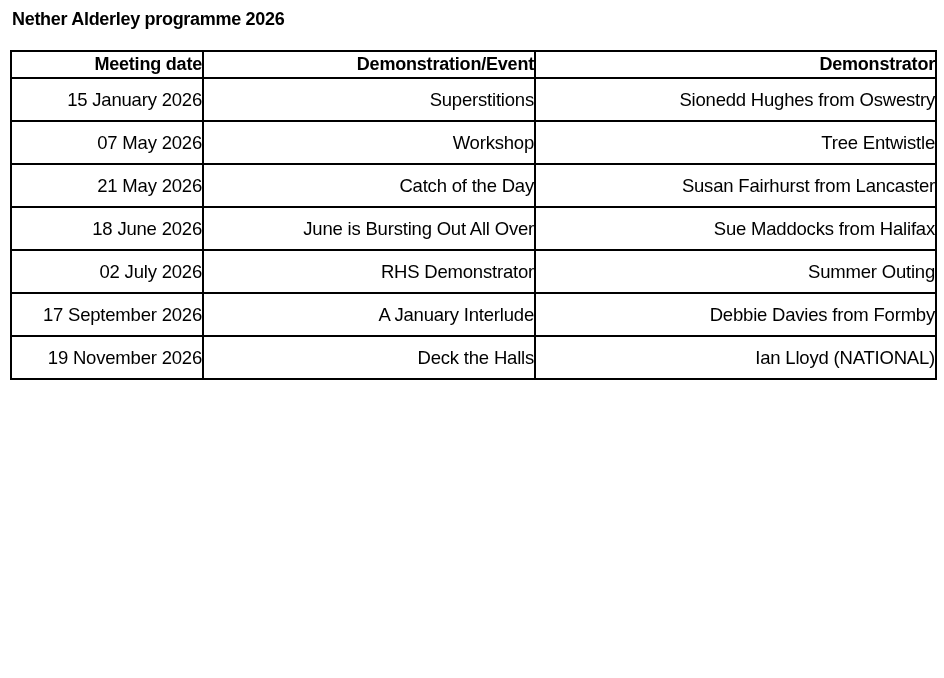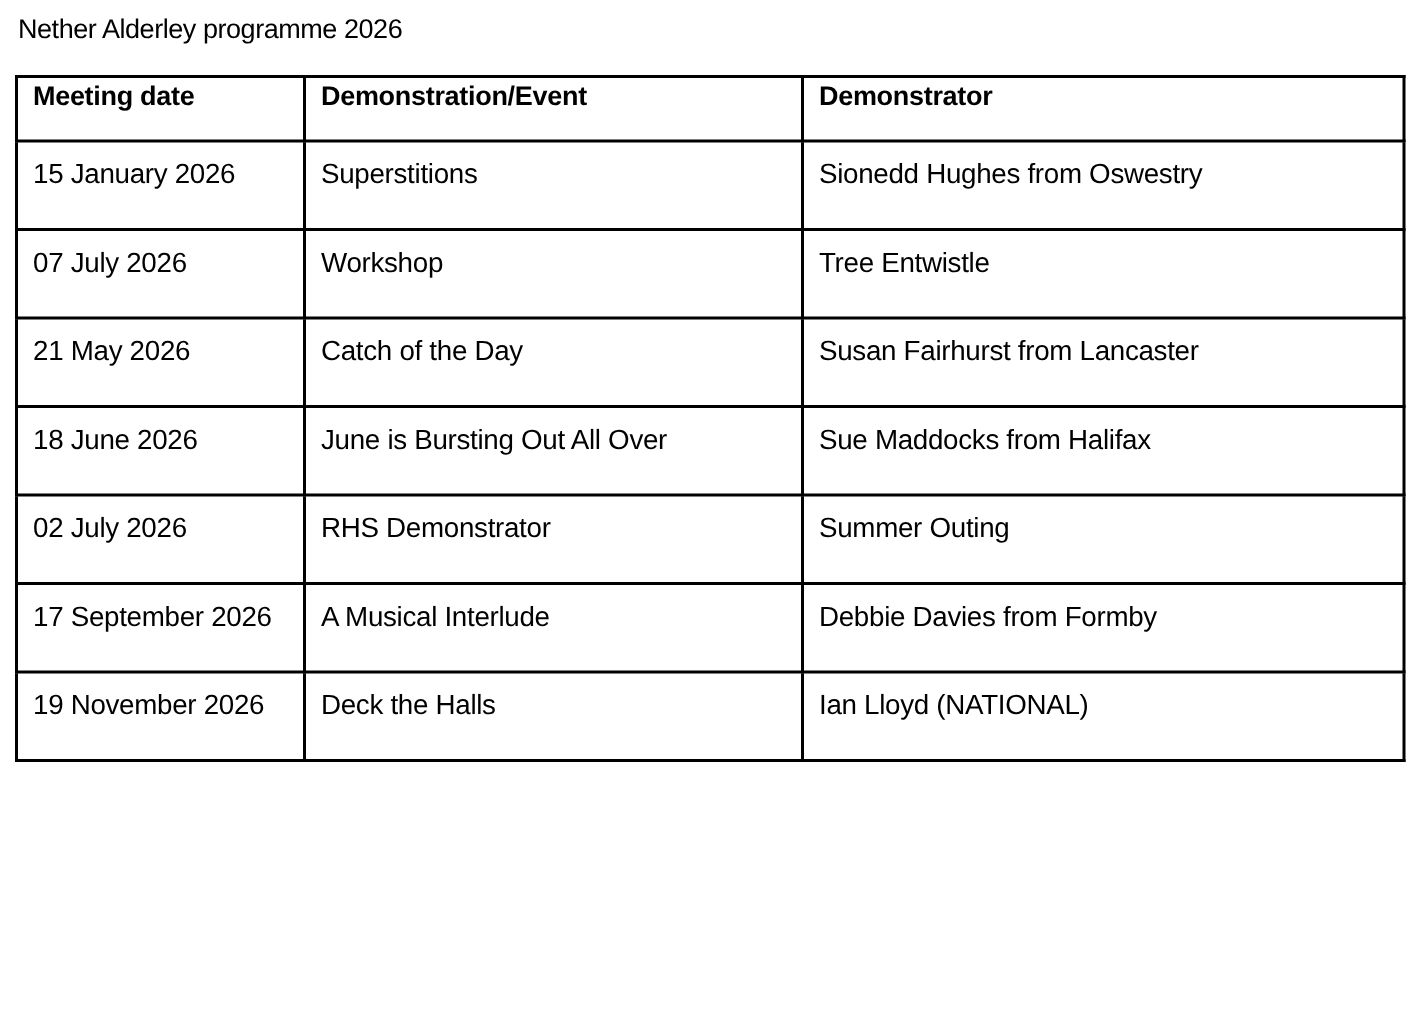--- a/index.html
+++ b/index.html
@@ -13,41 +13,41 @@
     body {
       position: relative;
       font-family: "Liberation Sans", sans-serif;
       color: #000000;
     }
     .doc-title {
       position: absolute;
       left: 12px;
       top: 8px;
       font-size: 18px;
-      font-weight: normal;
+      font-weight: bold;
       letter-spacing: -0.3px;
       line-height: 22px;
       white-space: nowrap;
     }
     table.programme {
       position: absolute;
       left: 10px;
       top: 50px;
       width: 925px;
       border-collapse: collapse;
       table-layout: fixed;
     }
     table.programme col.c1 { width: 192px; }
     table.programme col.c2 { width: 332px; }
     table.programme col.c3 { width: 401px; }
     table.programme th,
     table.programme td {
       border: 2px solid #000000;
-      padding: 0 0 16px 10px;
-      text-align: left;
+      padding: 0 0 0 10px;
+      text-align: right;
       vertical-align: middle;
       white-space: nowrap;
       overflow: hidden;
       font-size: 18.5px;
       letter-spacing: -0.2px;
     }
     table.programme th {
       height: 25px;
       font-weight: bold;
       font-size: 18px;
@@ -76,42 +76,42 @@
       <th>Demonstrator</th>
     </tr>
   </thead>
   <tbody>
     <tr>
       <td>15 January 2026</td>
       <td>Superstitions</td>
       <td>Sionedd Hughes from Oswestry</td>
     </tr>
     <tr>
-      <td>07 July 2026</td>
+      <td>07 May 2026</td>
       <td>Workshop</td>
       <td>Tree Entwistle</td>
     </tr>
     <tr>
       <td>21 May 2026</td>
       <td>Catch of the Day</td>
       <td>Susan Fairhurst from Lancaster</td>
     </tr>
     <tr>
       <td>18 June 2026</td>
       <td>June is Bursting Out All Over</td>
       <td>Sue Maddocks from Halifax</td>
     </tr>
     <tr>
       <td>02 July 2026</td>
       <td>RHS Demonstrator</td>
       <td>Summer Outing</td>
     </tr>
     <tr>
       <td>17 September 2026</td>
-      <td>A Musical Interlude</td>
+      <td>A January Interlude</td>
       <td>Debbie Davies from Formby</td>
     </tr>
     <tr>
       <td>19 November 2026</td>
       <td>Deck the Halls</td>
       <td>Ian Lloyd (NATIONAL)</td>
     </tr>
   </tbody>
 </table>
 

